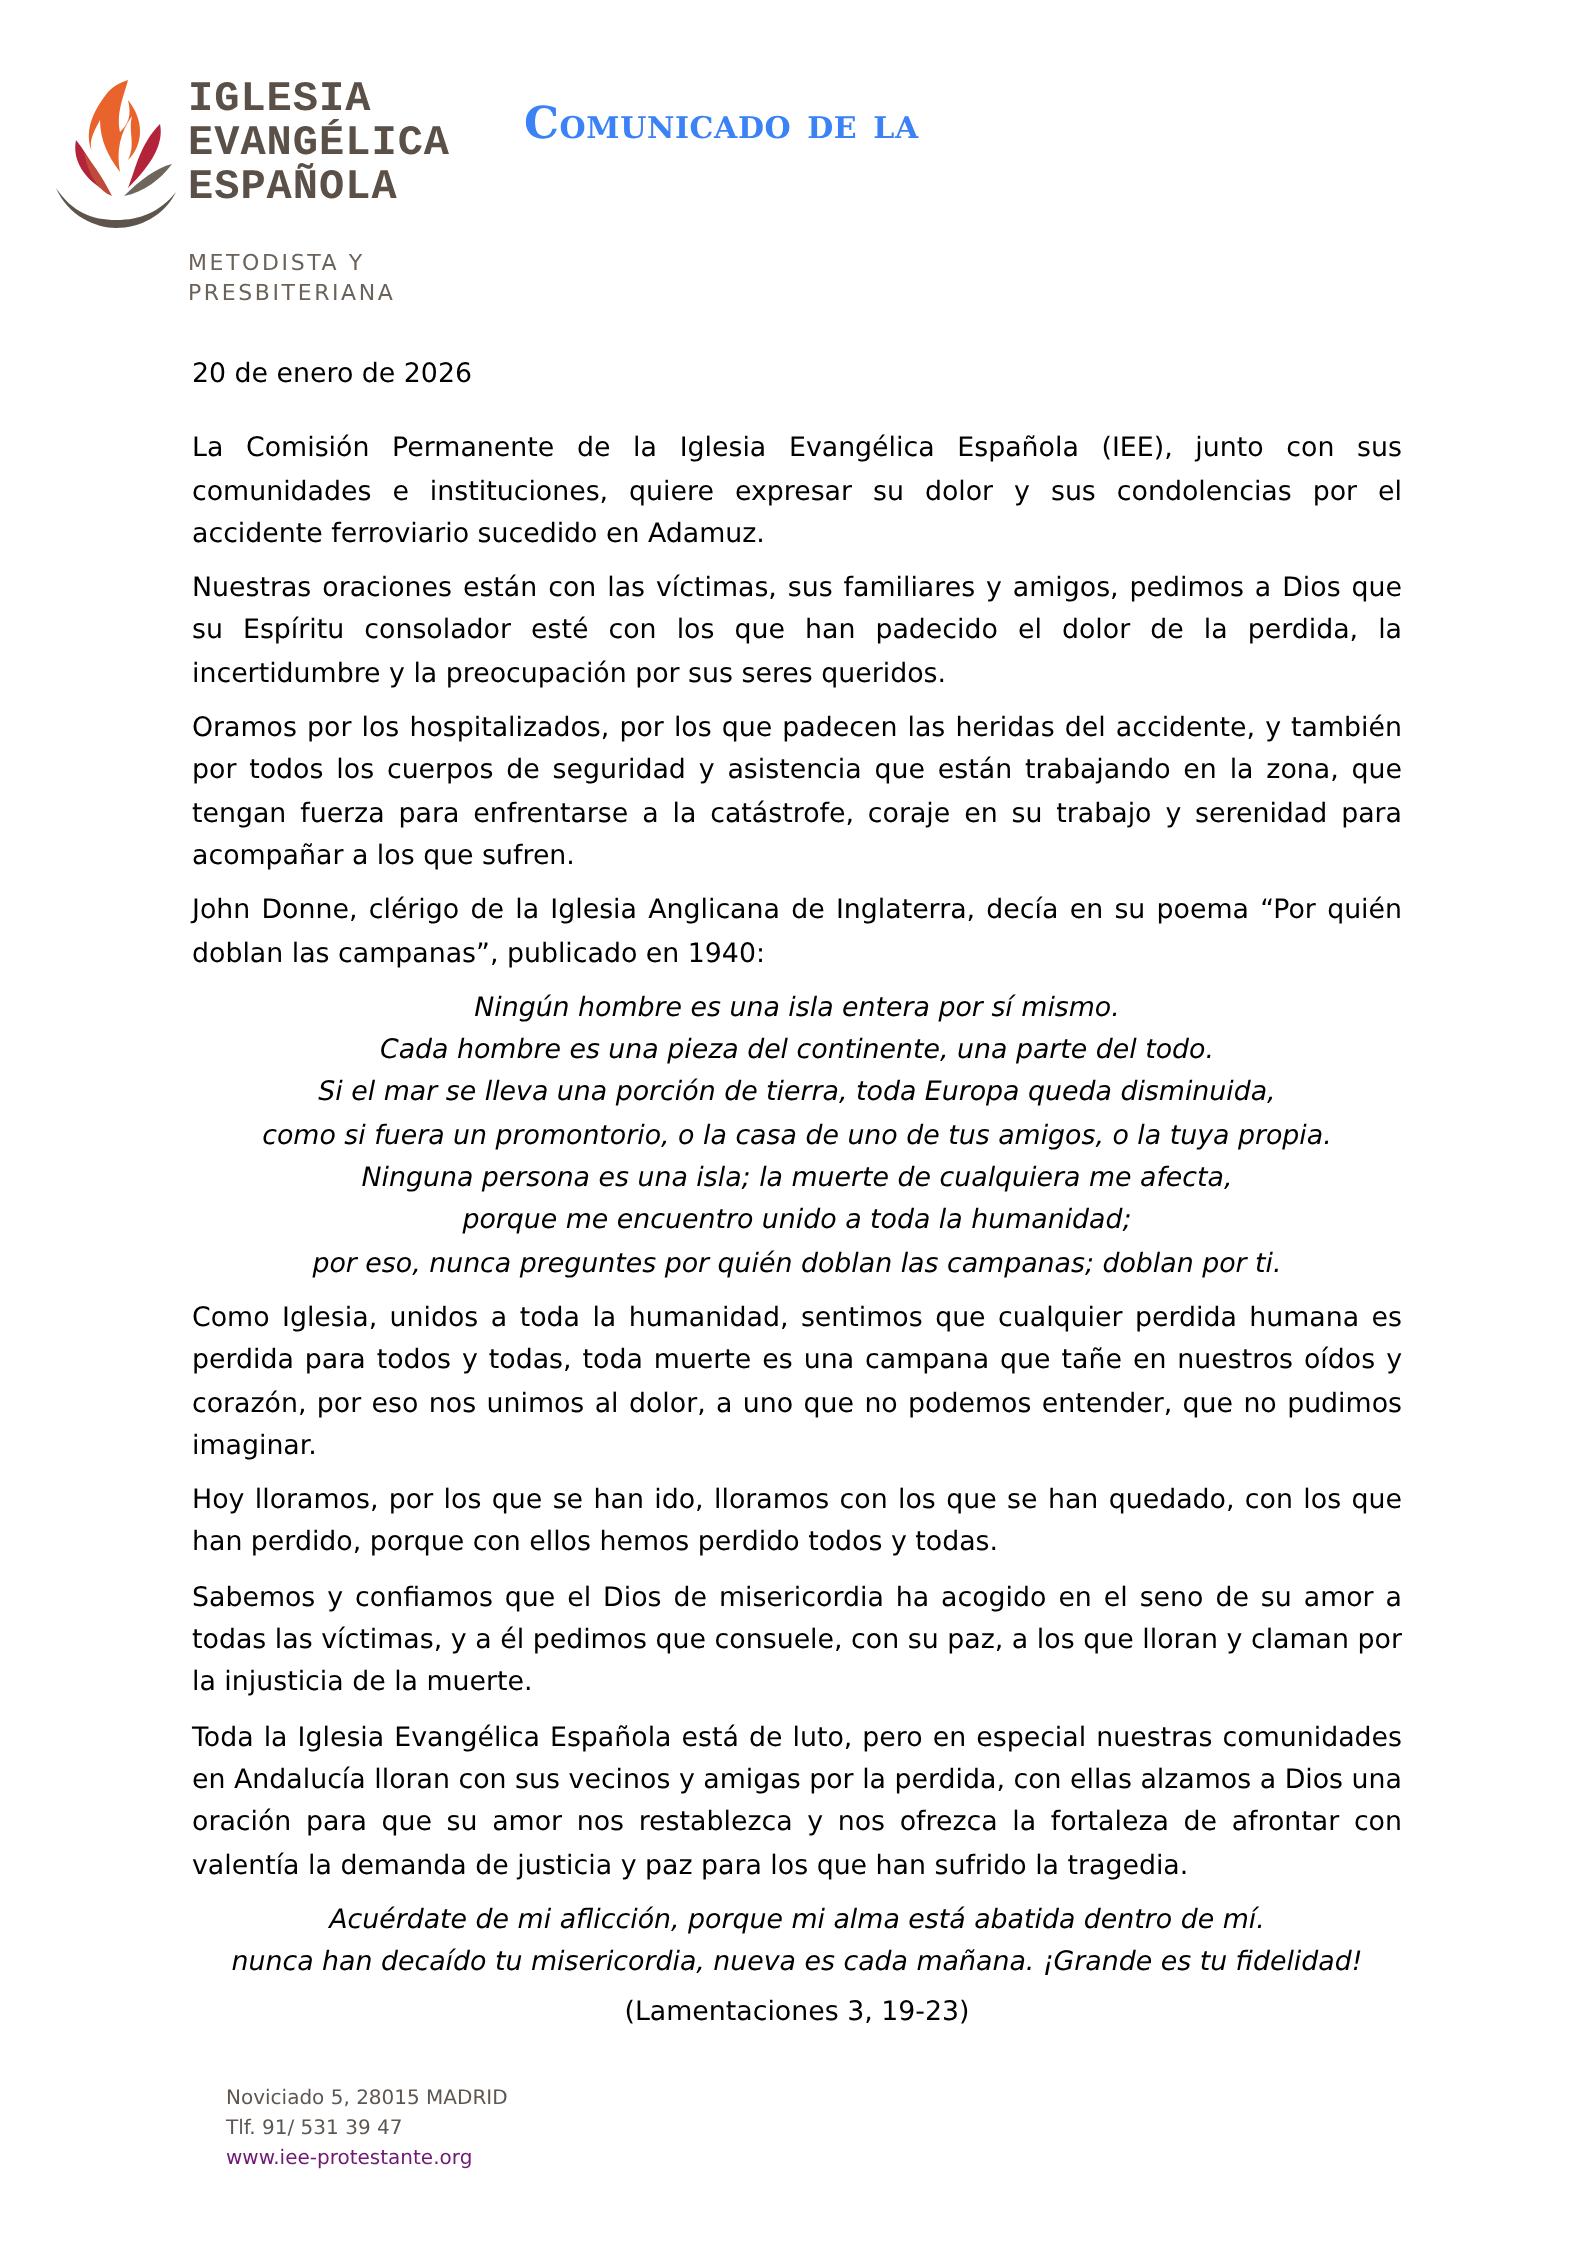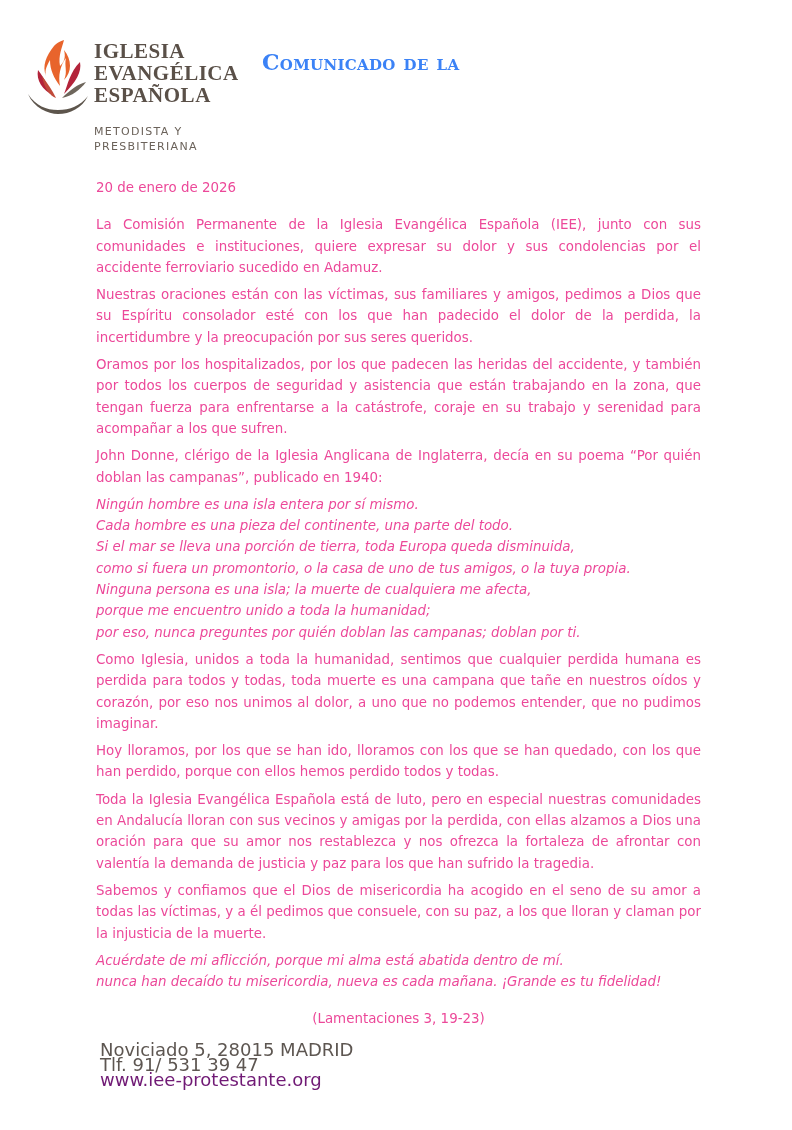--- a/index.html
+++ b/index.html
@@ -4,48 +4,48 @@
   <style>
     html, body { margin: 0; padding: 0; background: #ffffff; }
     body {
       width: 792px; height: 1130px; position: relative; overflow: hidden;
       font-family: "DejaVu Sans", sans-serif; color: #1e1e1e;
     }
     .logo { position: absolute; left: 24px; top: 36px; width: 230px; height: 125px; }
     .logo svg { position: absolute; left: 0; top: 0; }
     .logo-name {
       position: absolute; left: 70px; top: 4px;
-      font-family: Liberation Serif, serif; font-weight: 600;
+      font-family: Liberation Mono, monospace; font-weight: 600;
       color: #5a5048; font-size: 21px; line-height: 22px; letter-spacing: 0.5px;
     }
     .logo-name div { white-space: nowrap; }
     .logo-sub {
       position: absolute; left: 70px; top: 88px;
       color: #6b625a; font-size: 11px; line-height: 15px; letter-spacing: 1.3px;
     }
     .logo-sub div { white-space: nowrap; }
     .doc-title {
       position: absolute; left: 262px; top: 47px;
       font-family: "DejaVu Serif", serif; font-weight: bold;
       color: #3b82f6; font-size: 22px; line-height: 30px;
       font-variant: small-caps; letter-spacing: 0.3px;
     }
     .doc-title div { white-space: nowrap; }
     .content {
       position: absolute; left: 96px; top: 177px; width: 605px;
-      font-size: 13.4px; line-height: 21.3px; color: #ec4899;
+      font-size: 13.4px; line-height: 21.3px; color: #000000;
     }
     .date { margin: 0 0 16px 0; }
     .para { margin: 0 0 6px 0; text-align: justify; }
     .poem { margin: 0 0 6px 0; font-style: italic; }
-    .poem div { white-space: nowrap; }
+    .poem div { white-space: nowrap; text-align: center; }
     .ref { margin: 0; text-align: center; }
     .footer {
-      position: absolute; left: 100px; top: 1042px;
-      font-size: 18px; line-height: 15px; color: #5d5651;
+      position: absolute; left: 113px; top: 1042px;
+      font-size: 10px; line-height: 15px; color: #5d5651;
     }
     .footer .link { color: #701a75; text-decoration: none; }
   </style>
 </head>
 <body>
 
 <div class="logo">
   <svg width="66" height="78" viewBox="0 0 66 78">
     <path d="M30 10 C22 20 18 30 22 40 C20 34 24 28 26 24 C26 34 30 42 36 50 C34 40 36 30 42 22 C40 30 44 36 40 44 C48 36 48 24 40 14 C42 22 40 26 36 30 C34 20 38 12 40 4 C34 6 32 8 30 10 Z" fill="#e8642c"></path>
     <path d="M14 34 C12 44 18 54 30 60 C24 52 22 44 14 34 Z" fill="#b3233a"></path>
@@ -79,23 +79,23 @@
     <div>Ningún hombre es una isla entera por sí mismo.</div>
     <div>Cada hombre es una pieza del continente, una parte del todo.</div>
     <div>Si el mar se lleva una porción de tierra, toda Europa queda disminuida,</div>
     <div>como si fuera un promontorio, o la casa de uno de tus amigos, o la tuya propia.</div>
     <div>Ninguna persona es una isla; la muerte de cualquiera me afecta,</div>
     <div>porque me encuentro unido a toda la humanidad;</div>
     <div>por eso, nunca preguntes por quién doblan las campanas; doblan por ti.</div>
   </div>
   <p class="para">Como Iglesia, unidos a toda la humanidad, sentimos que cualquier perdida humana es perdida para todos y todas, toda muerte es una campana que tañe en nuestros oídos y corazón, por eso nos unimos al dolor, a uno que no podemos entender, que no pudimos imaginar.</p>
   <p class="para">Hoy lloramos, por los que se han ido, lloramos con los que se han quedado, con los que han perdido, porque con ellos hemos perdido todos y todas.</p>
+  <p class="para">Sabemos y confiamos que el Dios de misericordia ha acogido en el seno de su amor a todas las víctimas, y a él pedimos que consuele, con su paz, a los que lloran y claman por la injusticia de la muerte.</p>
   <p class="para">Toda la Iglesia Evangélica Española está de luto, pero en especial nuestras comunidades en Andalucía lloran con sus vecinos y amigas por la perdida, con ellas alzamos a Dios una oración para que su amor nos restablezca y nos ofrezca la fortaleza de afrontar con valentía la demanda de justicia y paz para los que han sufrido la tragedia.</p>
-  <p class="para">Sabemos y confiamos que el Dios de misericordia ha acogido en el seno de su amor a todas las víctimas, y a él pedimos que consuele, con su paz, a los que lloran y claman por la injusticia de la muerte.</p>
-  <div class="poem" style="margin-bottom:16px;">
+  <div class="poem" style="margin-bottom:4px;">
     <div>Acuérdate de mi aflicción, porque mi alma está abatida dentro de mí.</div>
     <div>nunca han decaído tu misericordia, nueva es cada mañana. ¡Grande es tu fidelidad!</div>
   </div>
   <p class="ref">(Lamentaciones 3, 19-23)</p>
 </div>
 
 <div class="footer">
   <div>Noviciado 5, 28015 MADRID</div>
   <div>Tlf. 91/ 531 39 47</div>
   <a class="link">www.iee-protestante.org</a>

